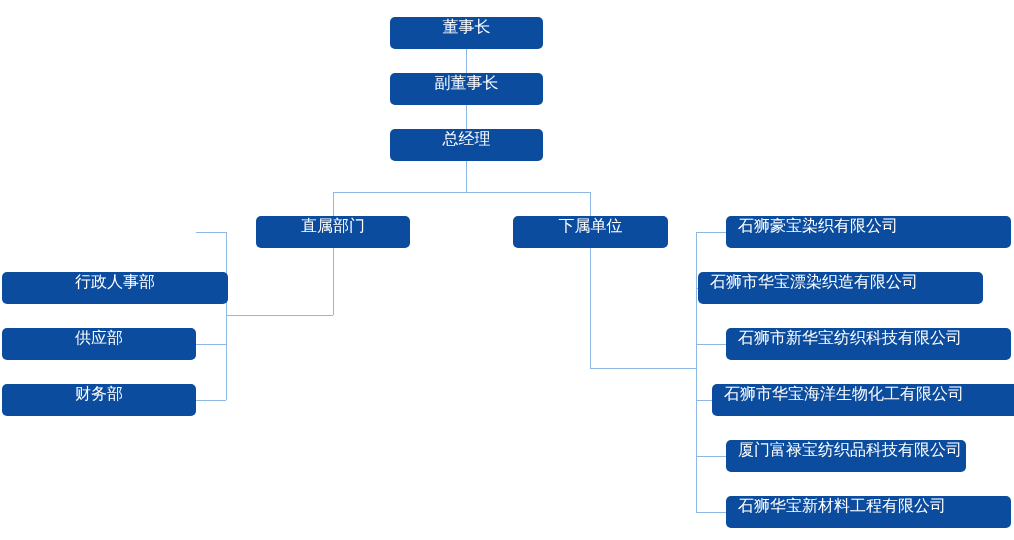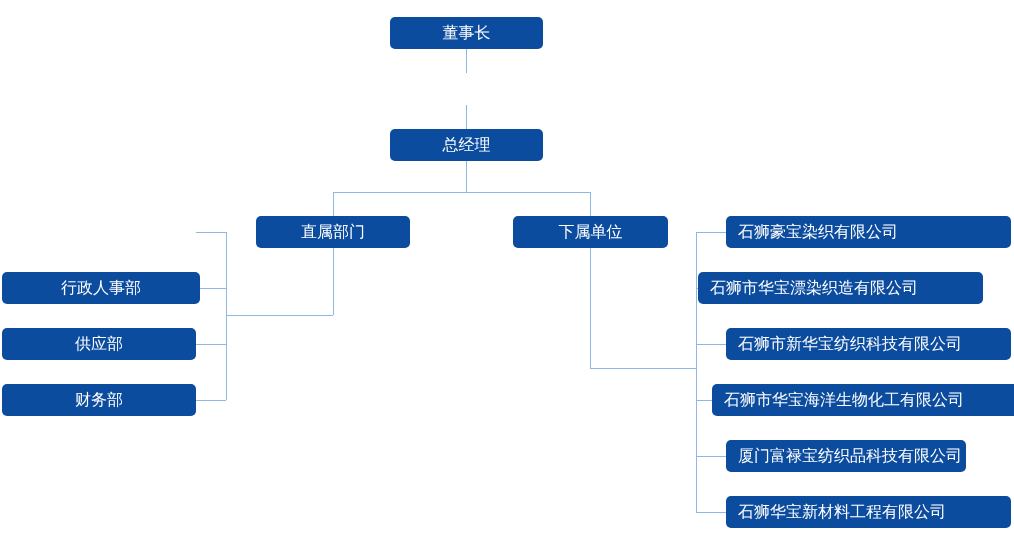--- a/index.html
+++ b/index.html
@@ -11,21 +11,21 @@
     font-family: "Liberation Sans", sans-serif;
     overflow: hidden;
   }
   .node {
     position: absolute;
     height: 32px;
     background: var(--box-fill, #0c4c9f);
     color: var(--box-text, #ffffff);
     border-radius: 5px;
     display: flex;
-    align-items: center;
+    align-items: flex-start;
     justify-content: center;
     font-size: 16px;
     white-space: nowrap;
   }
   .node.left-align {
     justify-content: flex-start;
     padding-left: 12px;
     box-sizing: border-box;
   }
   .line {
@@ -59,32 +59,35 @@
   <div class="line" style="left:696px;top:232px;width:30px;height:1px"></div>
   <div class="line" style="left:696px;top:288px;width:30px;height:1px"></div>
   <div class="line" style="left:696px;top:344px;width:30px;height:1px"></div>
   <div class="line" style="left:696px;top:400px;width:30px;height:1px"></div>
   <div class="line" style="left:696px;top:456px;width:30px;height:1px"></div>
   <div class="line" style="left:696px;top:512px;width:30px;height:1px"></div>
 
   <div class="node" style="left:390px;top:17px;width:153px">
     <span>董事长</span>
   </div>
+  <div class="node" style="left:390px;top:73px;width:153px">
+    <span>副董事长</span>
+  </div>
   <div class="node" style="left:390px;top:129px;width:153px">
     <span>总经理</span>
   </div>
 
   <div class="node" style="left:256px;top:216px;width:154px">
     <span>直属部门</span>
   </div>
   <div class="node" style="left:513px;top:216px;width:155px">
     <span>下属单位</span>
   </div>
 
-  <div class="node" style="left:2px;top:272px;width:198px">
+  <div class="node" style="left:2px;top:272px;width:226px">
     <span>行政人事部</span>
   </div>
   <div class="node" style="left:2px;top:328px;width:194px">
     <span>供应部</span>
   </div>
   <div class="node" style="left:2px;top:384px;width:194px">
     <span>财务部</span>
   </div>
 
   <div class="node left-align" style="left:726px;top:216px;width:285px">

